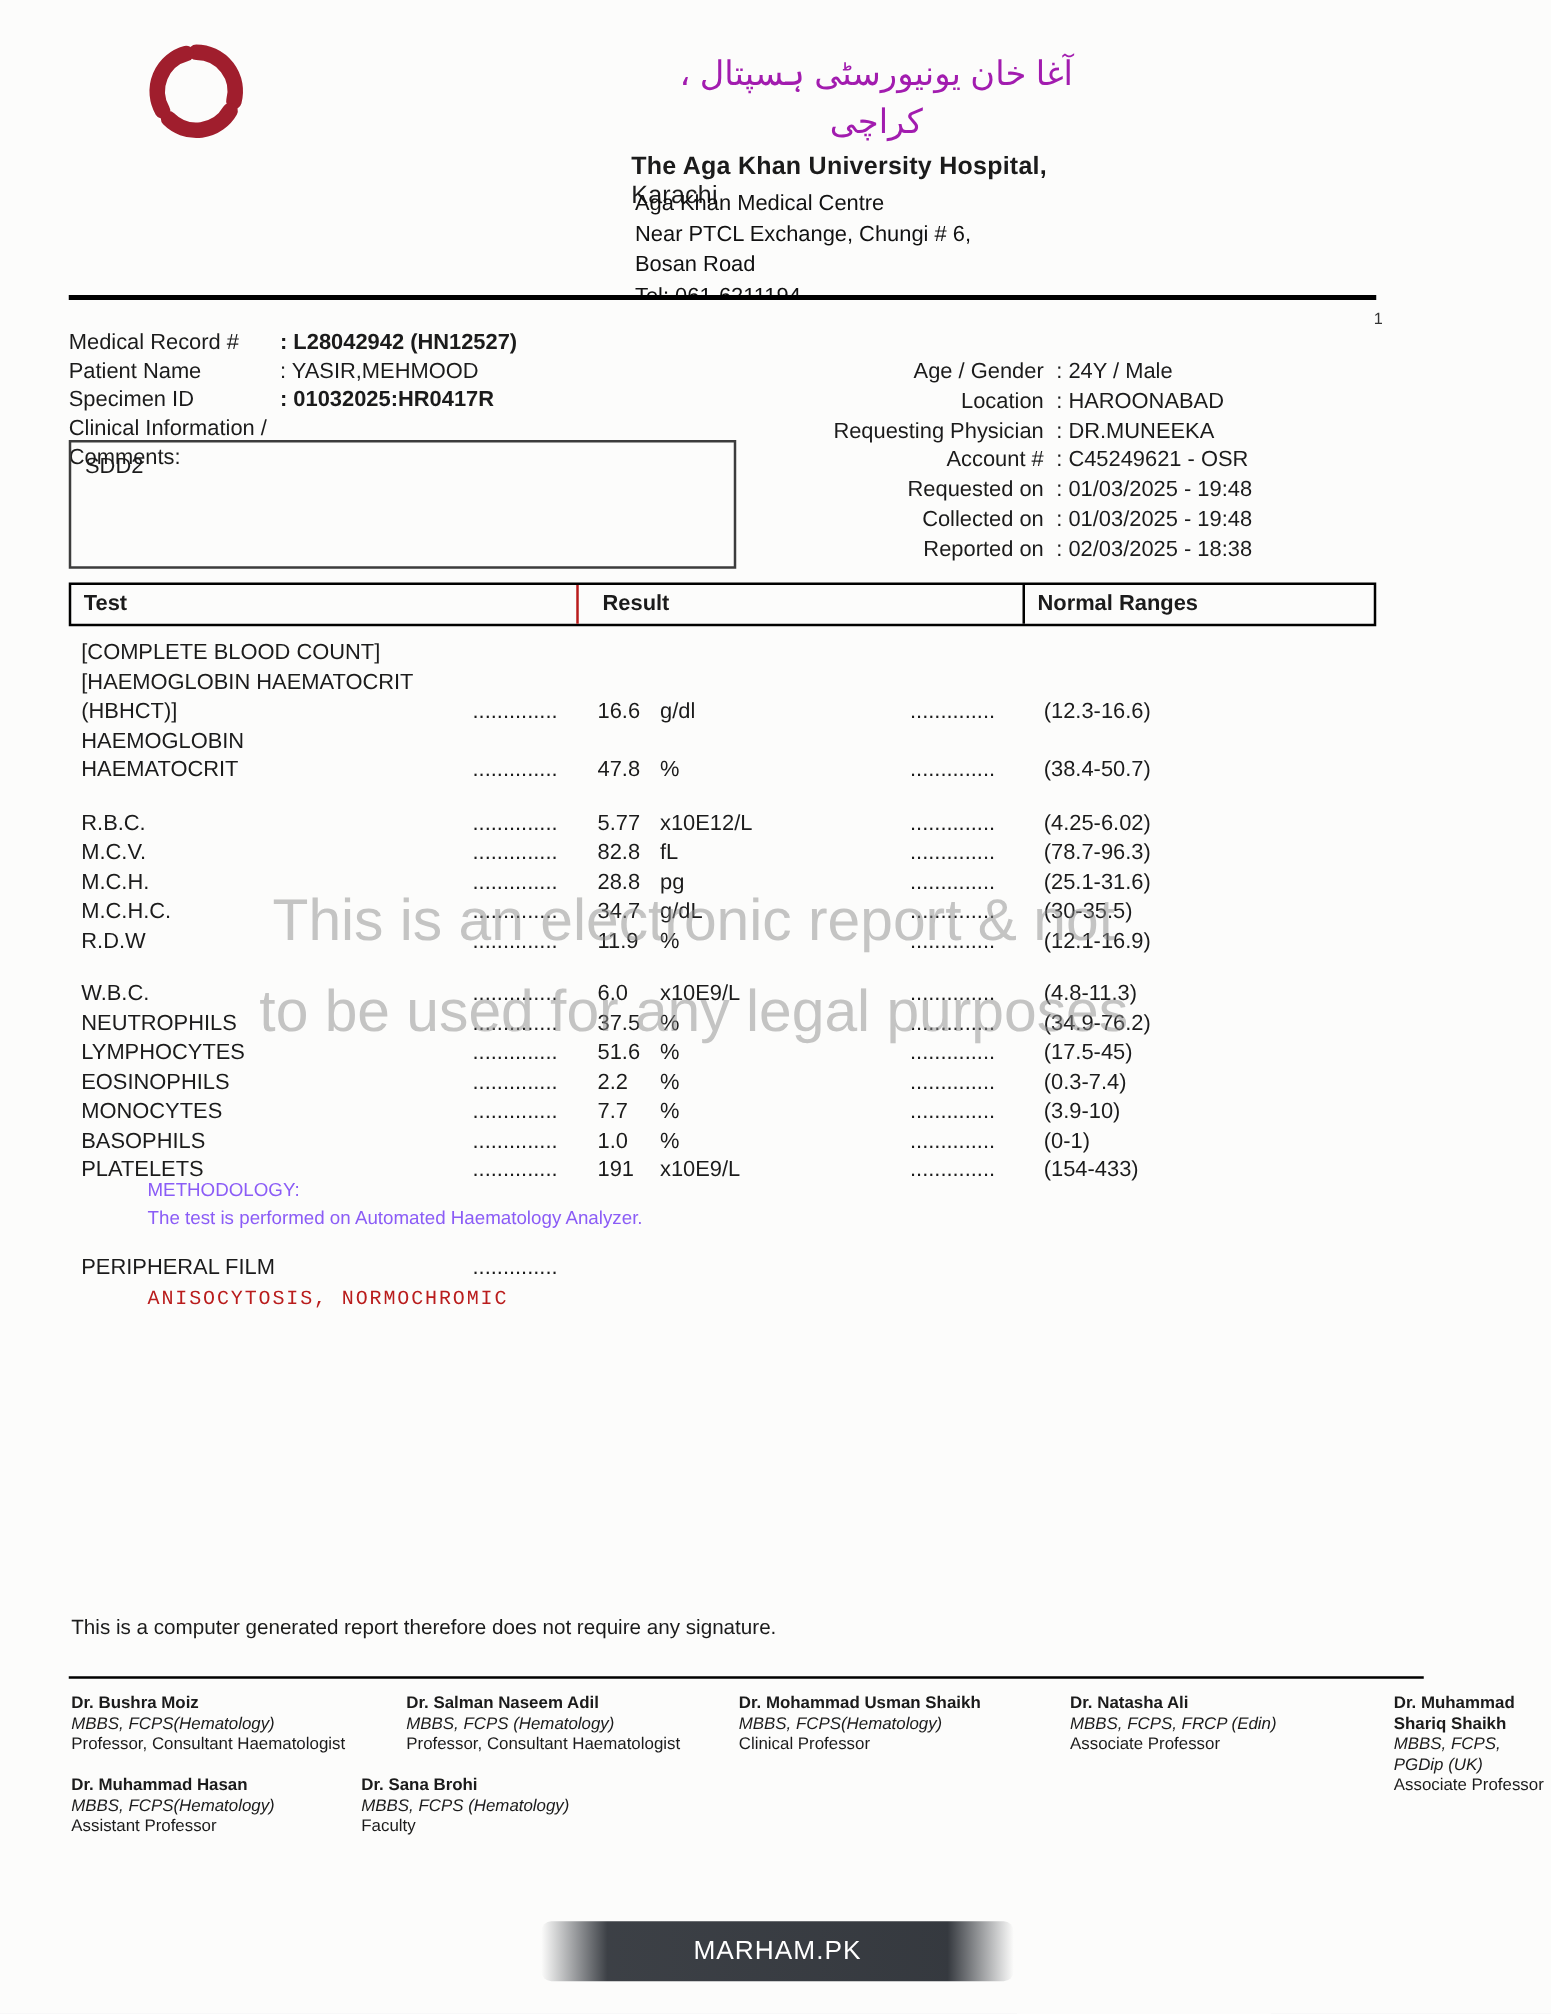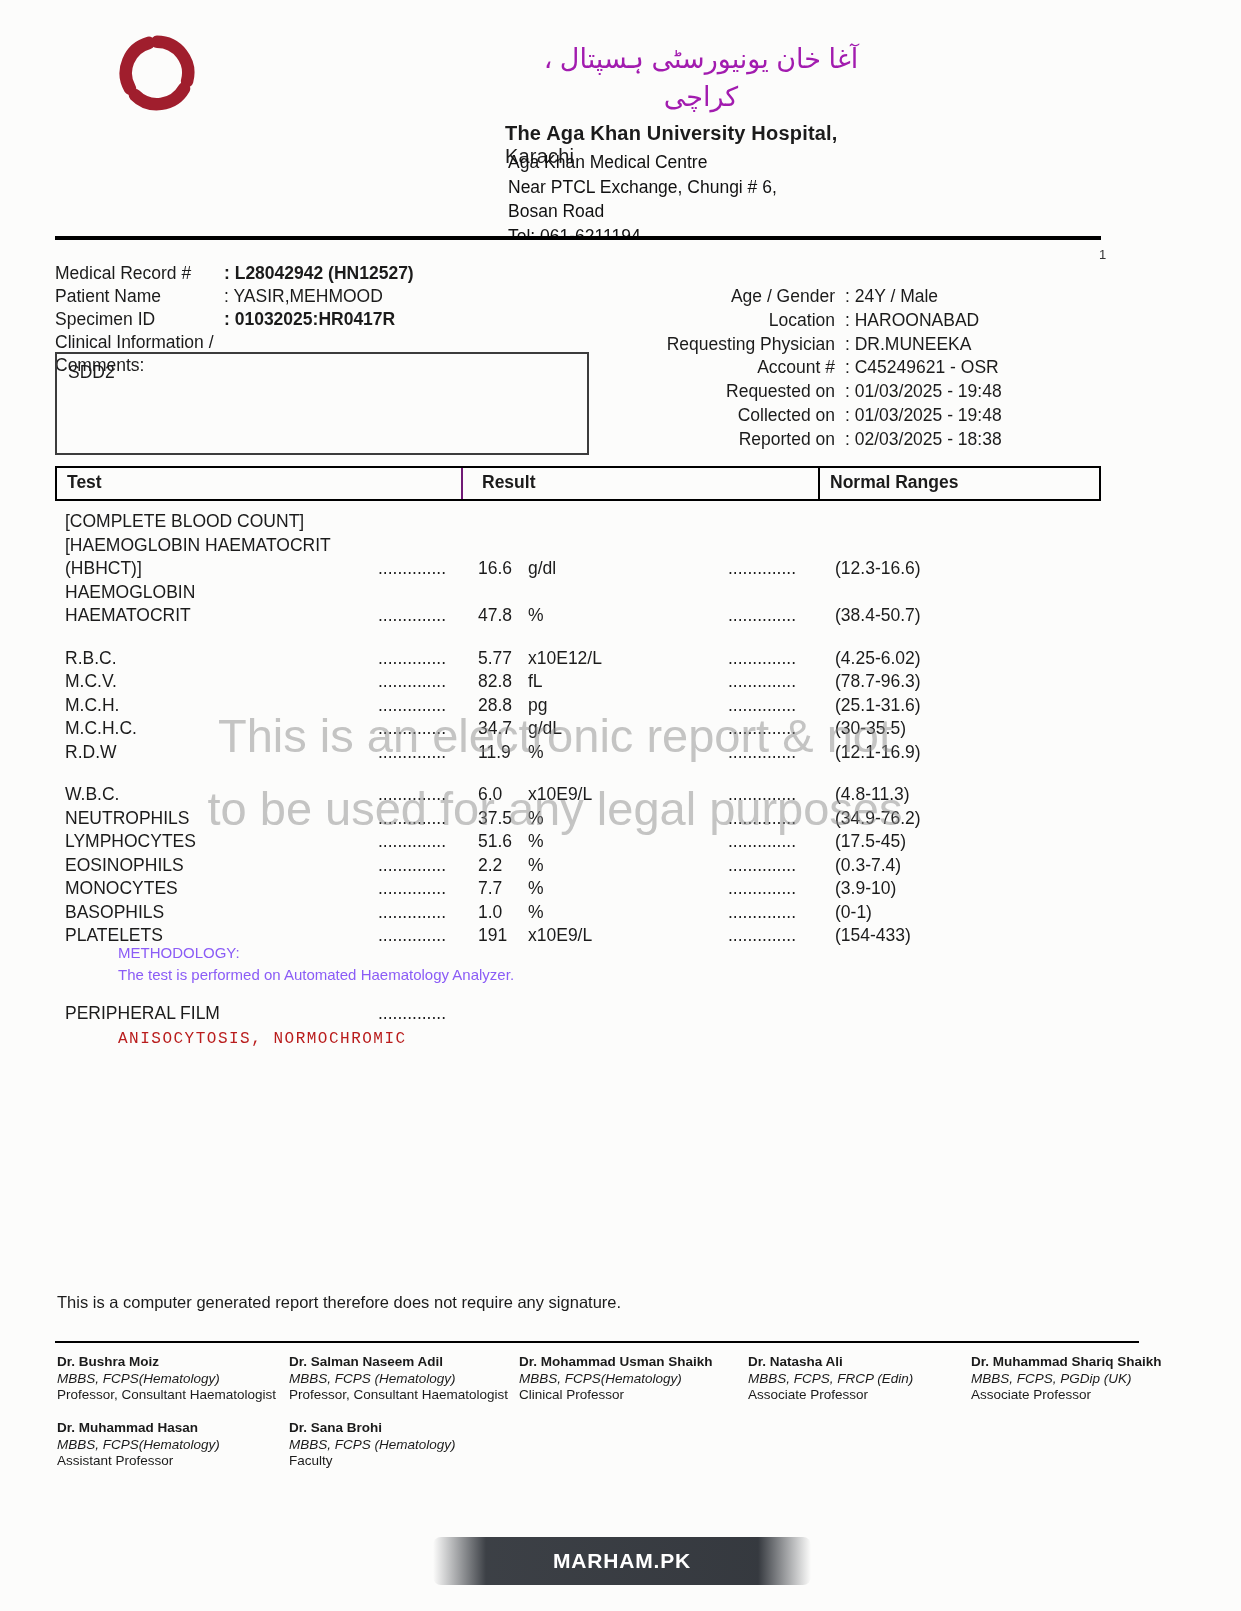--- a/index.html
+++ b/index.html
@@ -30,21 +30,21 @@
   .right-info .info-label { width:195px; text-align:right; }
   .right-info .info-value { margin-left:10px; }
 
   .clinical-box { position:absolute; left:55px; top:352px; width:534px; height:103px;
                   border:2px solid #3c3c3c; padding:8px 11px; font-size:17.5px; }
 
   
   .table-head { position:absolute; left:55px; top:466px; width:1046px; height:35px;
                 display:flex; border:2px solid #000; font-weight:bold; font-size:17.5px; }
   .th { line-height:29px; padding-left:10px; }
-  .th-test { width:406px; border-right:2px solid #701a75; }
+  .th-test { width:406px; border-right:2px solid #b91c1c; }
   .th-result { width:357px; border-right:2px solid #000;padding-left:19px; }
   .th-ranges { flex:1; }
 
   .t-body { position:absolute; left:55px; top:510px; width:1046px; font-size:17.5px; }
   .t-row { display:flex; line-height:23.5px; }
   .t-row.gap-before { margin-top:19px; }
   .t-name { width:323px; padding-left:10px; flex:0 0 323px; }
   .t-dots { width:100px; flex:0 0 100px; overflow:hidden; white-space:nowrap; }
   .t-result { width:50px; flex:0 0 50px; }
   .t-unit { width:200px; flex:0 0 200px; }
@@ -61,30 +61,30 @@
   
   .watermark { position:absolute; left:0; top:699px; width:1110px; text-align:center;
                font-size:47px; line-height:73px; color:rgba(140,140,140,.5);
                z-index:3; pointer-events:none; }
 
   
   .disclaimer { position:absolute; left:57px; top:1293px; font-size:16.5px; }
   .footer-rule { position:absolute; left:55px; top:1341px; width:1084px; height:2px; background:#000; }
   .doctors { position:absolute; left:57px; display:grid;
              grid-template-columns:232px 230px 229px 223px 1fr; font-size:13.5px; line-height:16.5px; }
-  .doctors.row1 { top:1354px; }
+  .doctors.row1 { top:1354px;gap:36px; }
   .doctors.row2 { top:1420px; }
   .doc-name { font-weight:bold; }
   .doc-quals { font-style:italic; }
 
   .brand-bar { position:absolute; left:433px; top:1537px; width:378px; height:48px;
                border-radius:8px; display:flex; align-items:center; justify-content:center;
                background:linear-gradient(90deg, rgba(62,66,72,0) 0%, rgba(54,58,64,.97) 14%,
                           rgba(47,51,57,.97) 86%, rgba(62,66,72,0) 100%);
-               color:#fff; font-size:21px; font-weight:bold; letter-spacing:.8px; z-index:4; }
+               color:#fff; font-size:21px; font-weight:normal; letter-spacing:.8px; z-index:4; }
 </style>
 </head>
 <body>
 
 <div class="page">
 
   <div class="logo">
     <svg viewBox="0 0 100 100" width="78" height="78">
       <g fill="none" stroke="#A01E2D" stroke-width="16" stroke-linecap="round">
         <path d="M50 10 A40 40 0 0 1 88.6 60.4"></path>

